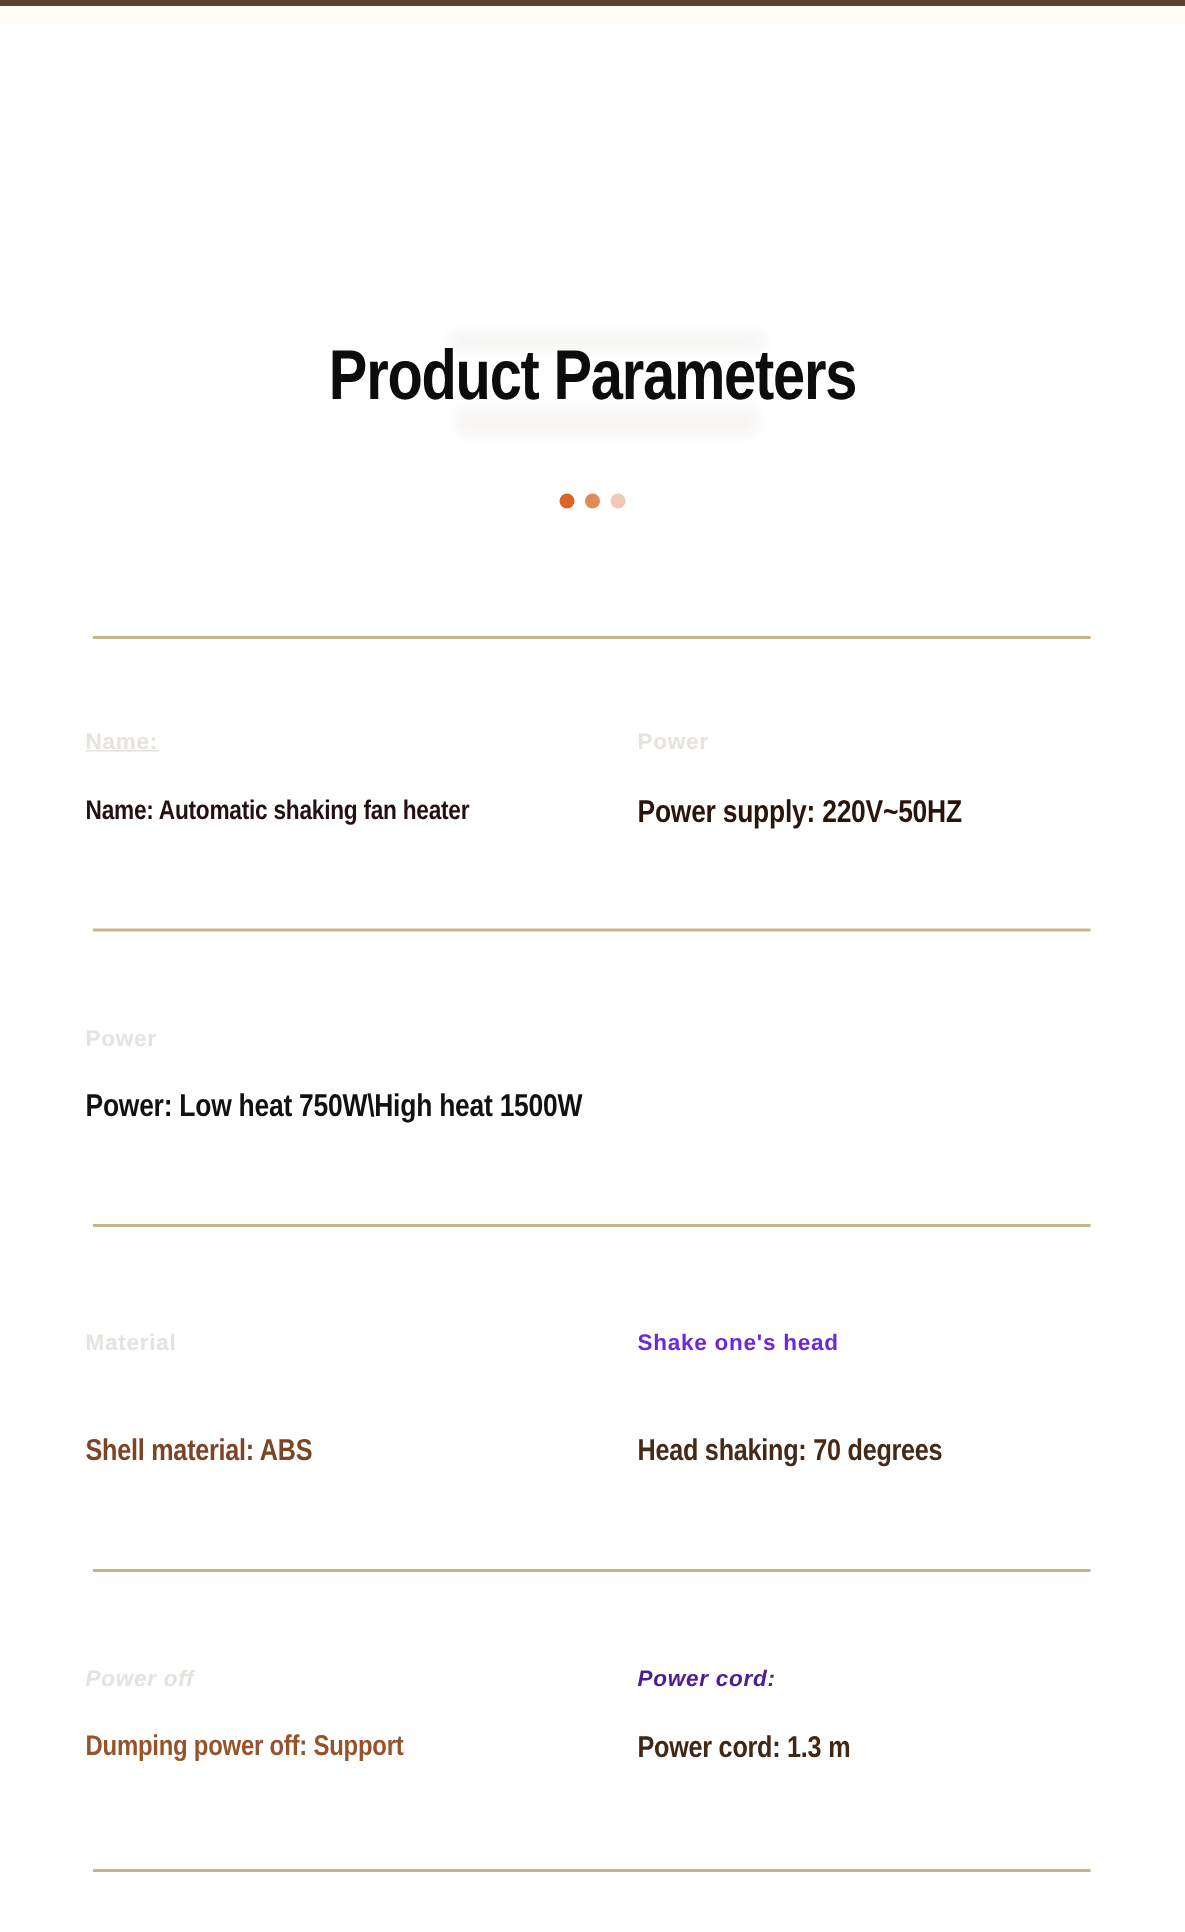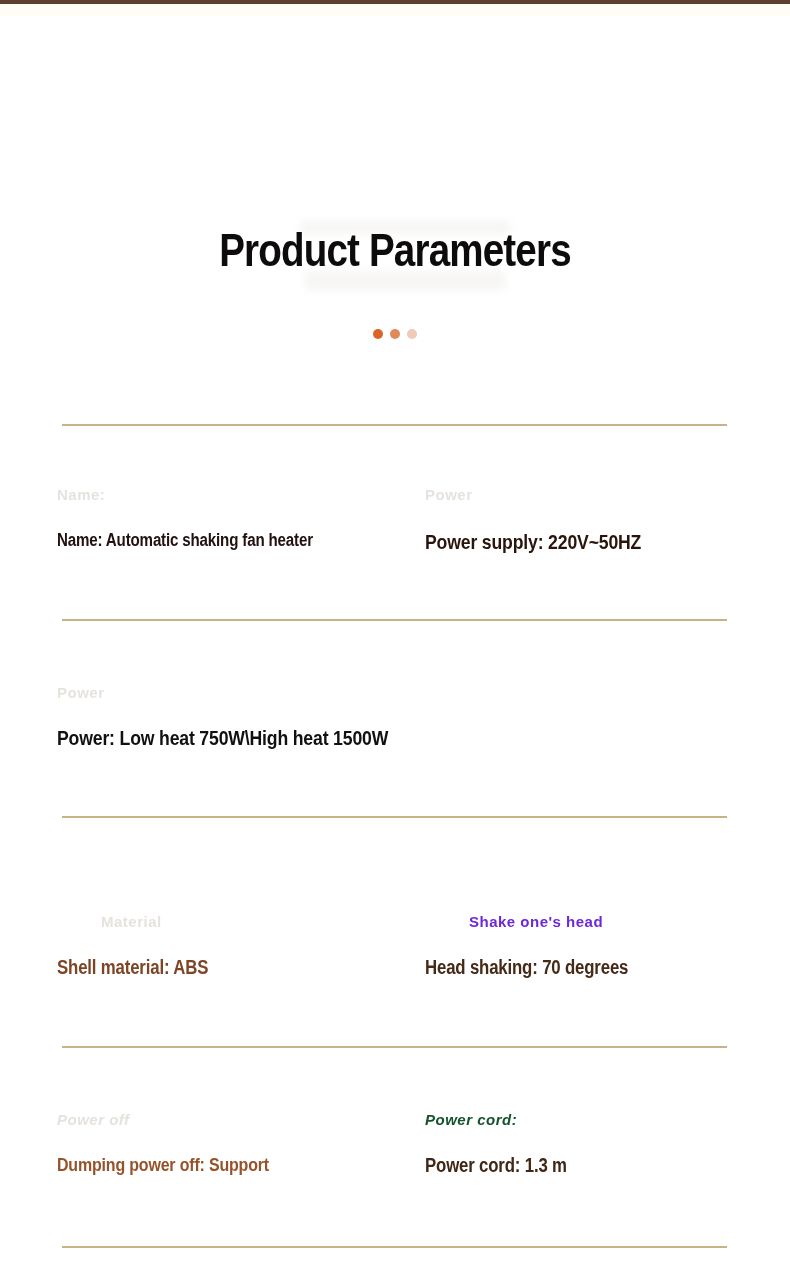--- a/index.html
+++ b/index.html
@@ -83,21 +83,21 @@
 
   .r1-label { top: 486px; }
   .r1-value { top: 530px; }
   .v1-left  { font-size: 18px; }
   .v1-right { font-size: 21px; }
 
   .r2-label { top: 684px; }
   .r2-value { top: 726px; }
   .v2-left  { font-size: 21px; }
 
-  .r3-label { top: 913px; margin-left: 44px; }
+  .r3-label { top: 887px; }
   .r3-value { top: 956px; }
   .v3-left  { font-size: 20px; }
   .v3-right { font-size: 20px; }
 
   .r4-label { top: 1111px; font-style: italic; }
   .r4-value { top: 1154px; }
   .v4-left  { font-size: 19px; }
   .v4-right { font-size: 20px; }
 </style>
 </head>
@@ -114,39 +114,39 @@
   <div class="page-title">Product Parameters</div>
 
   <div class="dots">
     <div class="dot" style="background-color: rgb(220, 100, 38);"></div>
     <div class="dot" style="background-color: rgb(225, 137, 90);"></div>
     <div class="dot" style="background-color: rgb(239, 202, 180);"></div>
   </div>
 
   <div class="divider d1" style="background-color: rgb(198, 179, 134);"></div>
 
-  <div class="spec-label col-left r1-label" style="color: rgb(230, 226, 222);">Name:</div>
+  <div class="spec-label col-left r1-label" style="color: rgb(230, 226, 222); text-decoration: underline;">Name:</div>
   <div class="spec-label col-right r1-label" style="color: rgb(230, 226, 222);">Power</div>
   <div class="spec-value col-left r1-value v1-left" style="color: rgb(35, 16, 16);">Name: Automatic shaking fan heater</div>
   <div class="spec-value col-right r1-value v1-right" style="color: rgb(42, 21, 12);">Power supply: 220V~50HZ</div>
 
   <div class="divider d2" style="background-color: rgb(198, 179, 134);"></div>
 
   <div class="spec-label col-left r2-label" style="color: rgb(230, 226, 222);">Power</div>
   <div class="spec-value col-left r2-value v2-left" style="color: rgb(19, 16, 16);">Power: Low heat 750W\High heat 1500W</div>
 
   <div class="divider d3" style="background-color: rgb(198, 179, 134);"></div>
 
   <div class="spec-label col-left r3-label" style="color: rgb(230, 226, 222);">Material</div>
   <div class="spec-label col-right r3-label" style="color: #6d28d9;">Shake one's head</div>
   <div class="spec-value col-left r3-value v3-left" style="color: rgb(124, 69, 38);">Shell material: ABS</div>
   <div class="spec-value col-right r3-value v3-right" style="color: rgb(70, 42, 24);">Head shaking: 70 degrees</div>
 
   <div class="divider d4" style="background-color: rgb(198, 179, 134);"></div>
 
   <div class="spec-label col-left r4-label" style="color: rgb(230, 226, 222);">Power off</div>
-  <div class="spec-label col-right r4-label" style="color: #14532d;">Power cord:</div>
+  <div class="spec-label col-right r4-label" style="color: #4c1d95;">Power cord:</div>
   <div class="spec-value col-left r4-value v4-left" style="color: rgb(150, 83, 43);">Dumping power off: Support</div>
   <div class="spec-value col-right r4-value v4-right" style="color: rgb(64, 39, 22);">Power cord: 1.3 m</div>
 
   <div class="divider d5" style="background-color: rgb(198, 179, 134);"></div>
 
 </div>
 
 </body></html>

